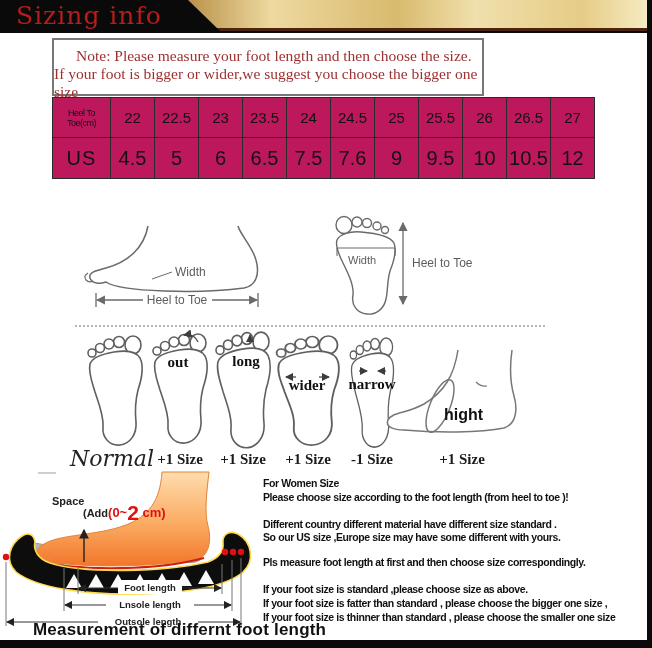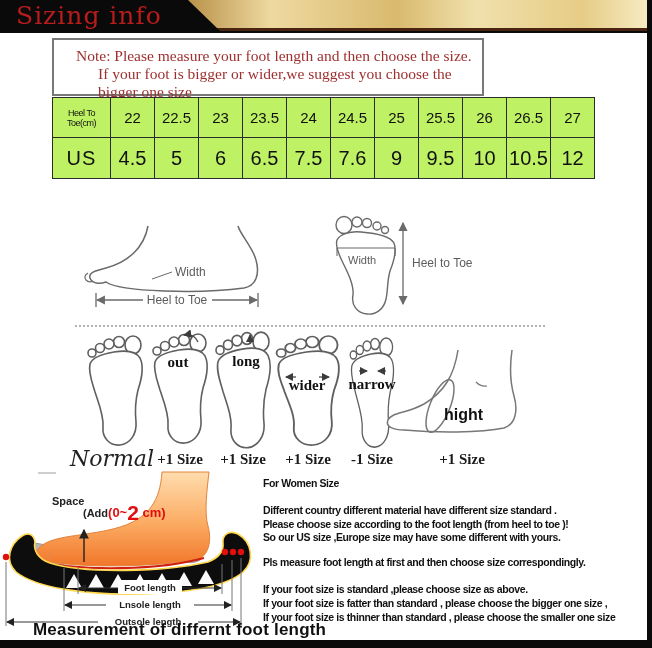--- a/index.html
+++ b/index.html
@@ -16,25 +16,25 @@
   
   .right-border{position:absolute;right:0;top:0;width:5px;height:648px;background:#0a0a0a;}
   .bottom-bar{position:absolute;left:0;bottom:0;width:652px;height:8px;background:#0a0a0a;}
   
   .note-box{
     position:absolute;left:52px;top:38px;width:432px;height:58px;box-sizing:border-box;
     border:2px solid #787878;background:#fff;padding-top:7px;
     font-family:"Liberation Serif",serif;font-size:15.5px;color:var(--note_red,#9e2f2f);
   }
   .note-line1{padding-left:22px;}
-  .note-line2{padding-left:44px;}
+  .note-line2{}
   
   .size-table{
     position:absolute;left:52px;top:97px;width:543px;border-collapse:collapse;table-layout:fixed;
-    background:#bef264;
+    background:#be185d;
   }
   .size-table td{
     border:1.5px solid #2b2b2b;text-align:center;vertical-align:middle;
     color:#111;font-size:15px;padding:0;
   }
   .size-table col.first{width:58px;}
   .size-table tr{height:41px;}
   .size-table tr.r0{height:40px;}
   td.rowlabel-small{font-size:9px;letter-spacing:-0.5px;}
   td.rowlabel-big{font-size:25px;letter-spacing:1px;}
@@ -289,22 +289,22 @@
     <text class="meas-lab" x="148" y="157" text-anchor="middle">Outsole length</text>
   </svg>
 
   <div class="space-label">
     <div class="space-word">Space</div>
     <div class="space-line2"><span>(Add</span><span class="red">(0~</span><span class="red big">2</span><span class="red"> cm)</span></div>
   </div>
 
   <div class="info-block">
     <div class="info-line">For Women Size</div>
+    <div class="info-line">Please choose size according to the foot length (from heel to toe )!</div>
     <div class="info-line gap-lg">Different country different material have different size standard .</div>
-    <div class="info-line">Please choose size according to the foot length (from heel to toe )!</div>
     <div class="info-line">So our US size ,Europe size may have some different with yours.</div>
     <div class="info-line gap-md">Pls measure foot length at first and then choose size correspondingly.</div>
     <div class="info-line gap-lg">If your foot size is standard ,please choose size as above.</div>
     <div class="info-line">If your foot size is fatter than standard , please choose the bigger one size ,</div>
     <div class="info-line">If your foot size is thinner than standard , please choose the smaller one size</div>
   </div>
 
   <div class="footer-caption">Measurement of differnt foot length</div>
 
   <div class="right-border"></div>

